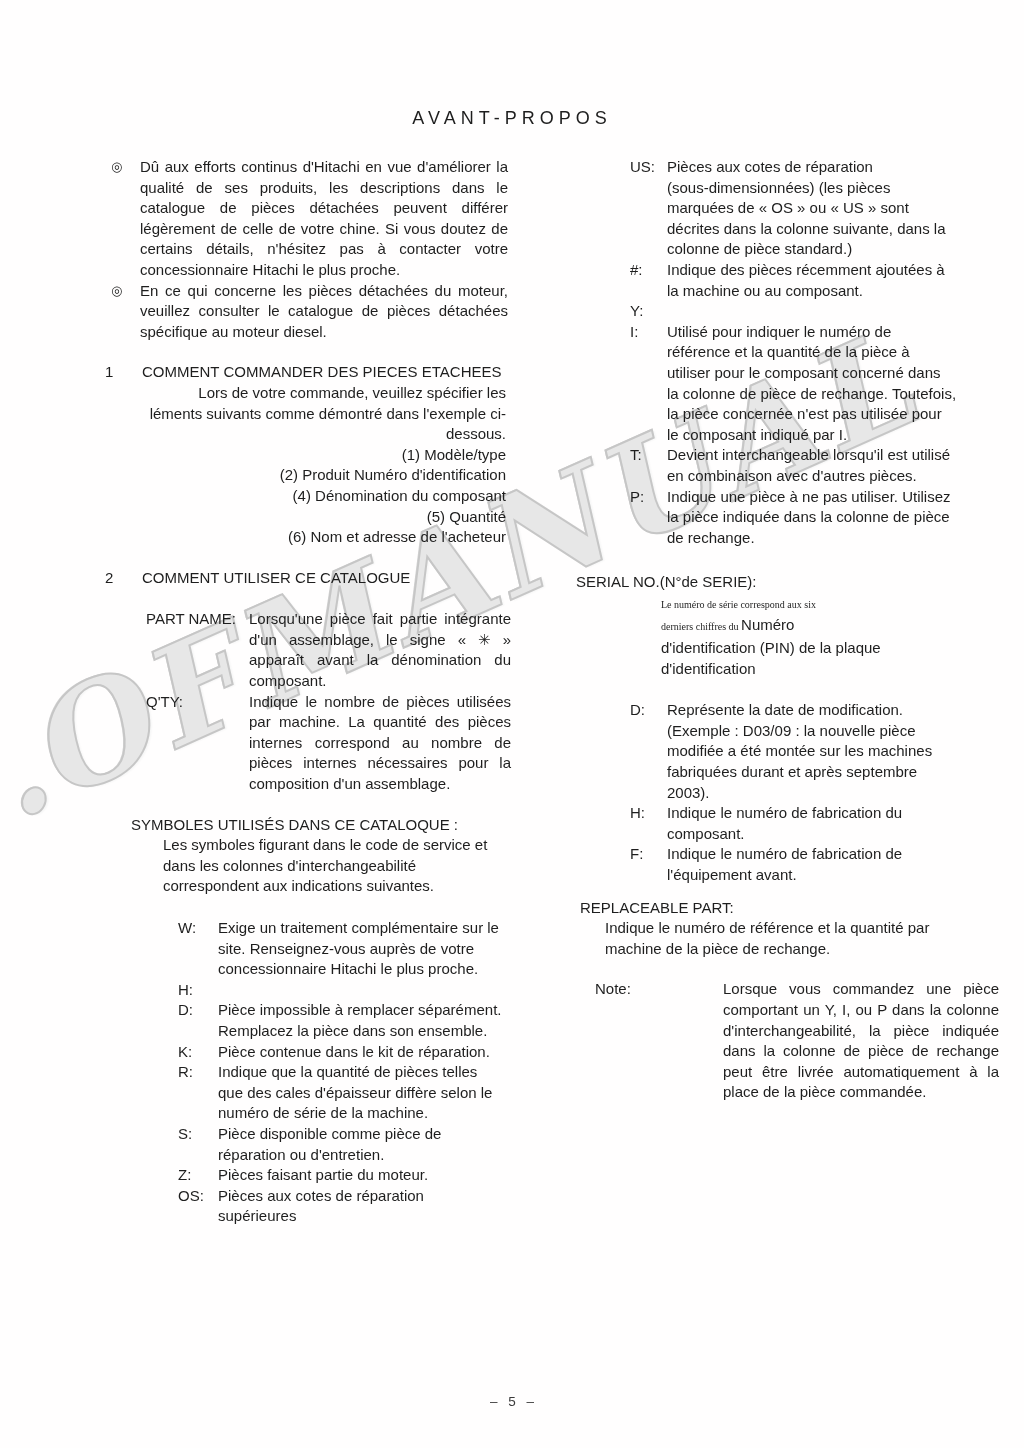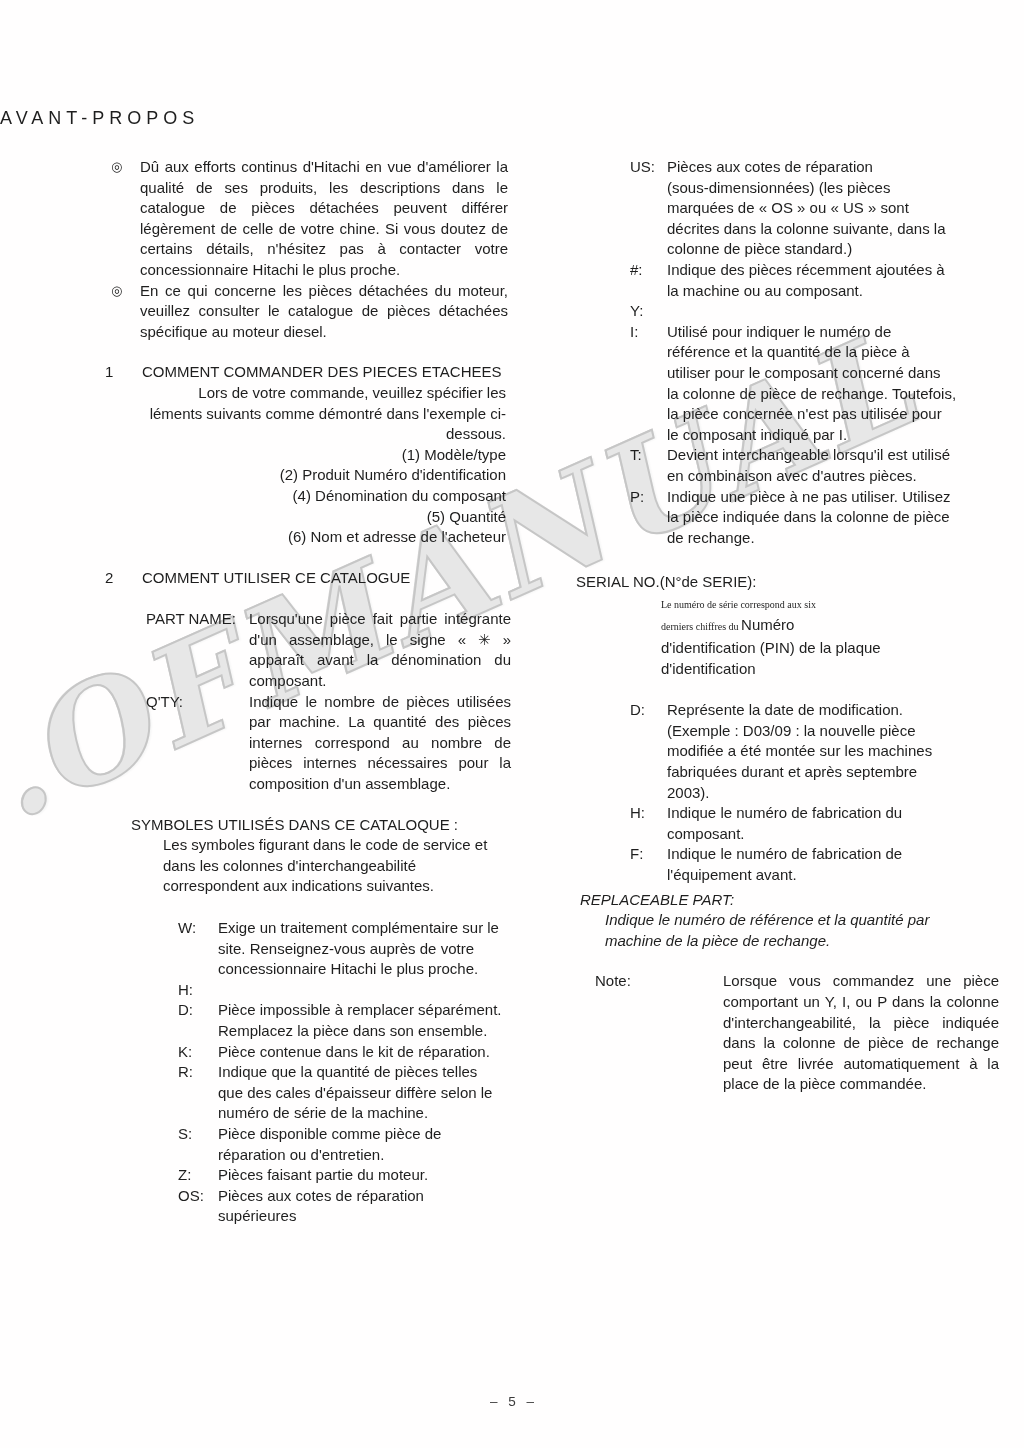--- a/index.html
+++ b/index.html
@@ -6,21 +6,21 @@
   .page {
     position:relative; width:1024px; height:1448px; background:#fffefe;
     font-family:"Liberation Sans","DejaVu Sans",sans-serif;
     font-size:15px; line-height:20.6px; color:#1e1e1e; overflow:hidden;
   }
   p { margin:0; }
   .pre { white-space:pre-line; }
   .just { text-align:justify; }
 
   .title {
-    position:absolute; top:108px; left:0; width:100%; 
+    position:absolute; top:108px; left:0; width:100%; text-align:center;
     font-size:18px; font-weight:400; letter-spacing:5px; margin:0; z-index:2;
   }
 
   .col { position:absolute; top:157px; z-index:2; }
   .col-left  { left:105px; width:412px; }
   .col-right { left:576px; width:428px; }
 
   
   .bullet-item { display:flex; }
   .marker { flex:0 0 35px; width:35px; padding-left:6px; box-sizing:border-box; font-size:13px; }
@@ -51,21 +51,21 @@
   .rdeflist { margin-left:54px; }
   .rdef-row { display:flex; }
   .rdef-label { flex:0 0 37px; width:37px; }
   .rdef-text { width:336px; }
   .rdeflist2 { margin-top:21px; }
 
   .serial { margin-top:24px; }
   .serial-text { margin-left:85px; width:322px; }
   .serif-seg { font-family:"Liberation Serif","DejaVu Serif",serif; font-size:10px; }
 
-  .replaceable { margin-top:4px;font-style:italic; }
+  .replaceable { margin-top:12px; }
   .rep-head { margin-left:4px; }
   .rep-text { margin-left:29px; width:362px; }
 
   .note-row { margin-top:20px; margin-left:19px; display:flex;gap:40px; }
   .note-label { flex:0 0 88px; width:88px; }
   .note-text { width:276px; }
 
   .pagenum {
     position:absolute; top:1392px; left:0; width:100%; text-align:center;
     font-size:13.5px; word-spacing:7px; color:#3a3a3a; z-index:2;

